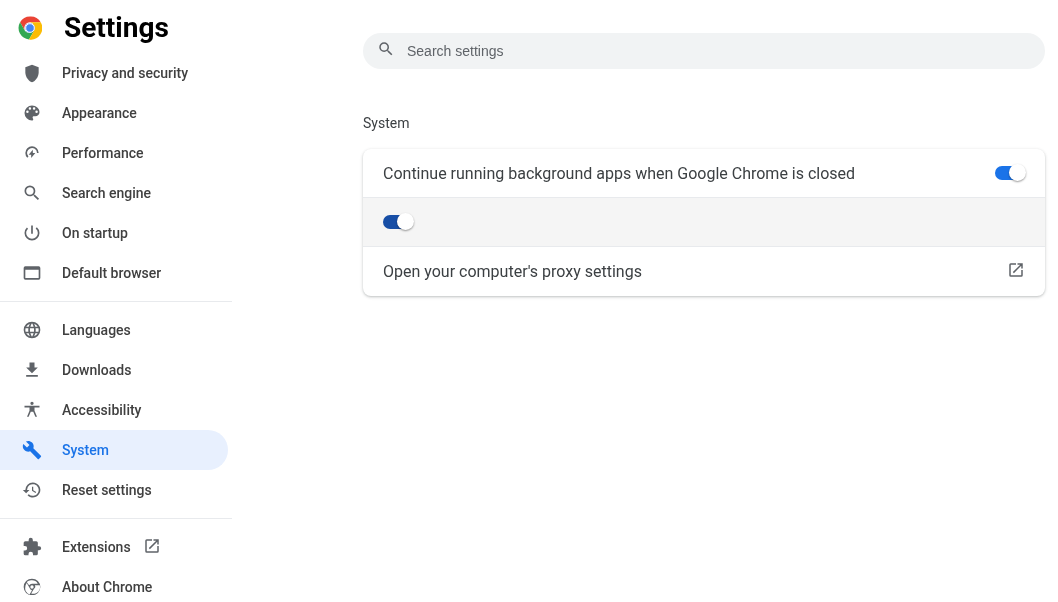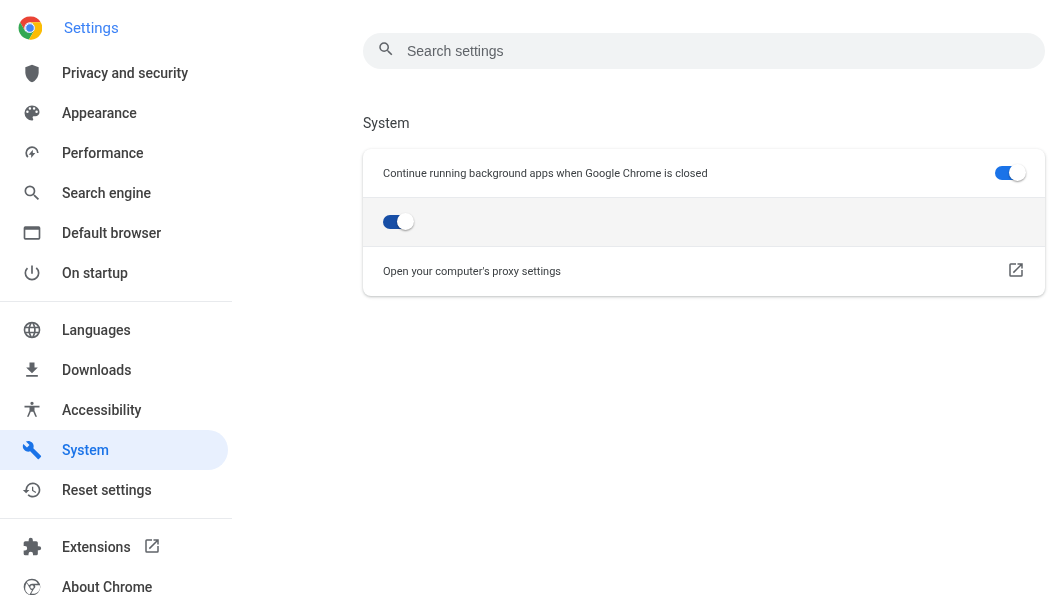--- a/index.html
+++ b/index.html
@@ -21,23 +21,23 @@
       display: flex;
       align-items: center;
       padding-left: 18px;
     }
     .chrome-logo {
       width: 24px;
       height: 24px;
       margin-right: 22px;
     }
     .page-title {
-      font-size: 15px;
-      font-weight: 400;
-      color: #3b82f6;
+      font-size: 28px;
+      font-weight: 700;
+      color: #000000;
     }
     .sidebar {
       position: absolute;
       top: 45px;
       left: 0;
       width: 232px;
       height: 550px;
       overflow-y: auto;
     }
     .sidebar::-webkit-scrollbar { width: 14px; }
@@ -122,21 +122,21 @@
       border-radius: 8px;
       box-shadow: 0 1px 2px rgba(60,64,67,.2), 0 1px 3px 1px rgba(60,64,67,.1);
       overflow: hidden;
     }
     .row {
       display: flex;
       align-items: center;
       justify-content: space-between;
       padding: 0 20px;
       height: 49px;
-      font-size: 11px;
+      font-size: 16px;
       color: #3c4043;
       border-bottom: 1px solid #e8eaed;
       cursor: default;
     }
     .row:last-child { border-bottom: none; }
     .row.clickable { cursor: pointer; }
     .row.hover { background: #f5f5f5; }
     .toggle {
       width: 30px;
       height: 14px;
@@ -207,32 +207,32 @@
       <span class="nav-icon">
           <svg viewBox="0 0 24 24">
             <path d="M15.5 14h-.79l-.28-.27A6.471 6.471 0 0 0 16 9.5 6.5 6.5 0 1 0 9.5 16c1.61 0 3.09-.59 4.23-1.57l.27.28v.79l5 4.99L20.49 19l-4.99-5zm-6 0C7.01 14 5 11.99 5 9.5S7.01 5 9.5 5 14 7.01 14 9.5 11.99 14 9.5 14z"></path>
           </svg>
         </span>
       <span>Search engine</span>
     </div>
     <div class="nav-item">
       <span class="nav-icon">
           <svg viewBox="0 0 24 24">
+            <path d="M13 3h-2v10h2V3zm4.83 2.17-1.42 1.42A6.996 6.996 0 0 1 19 12a7 7 0 1 1-14 0c0-2.05.88-3.9 2.28-5.2L5.87 5.38A8.977 8.977 0 0 0 3 12a9 9 0 1 0 18 0 8.98 8.98 0 0 0-3.17-6.83z"></path>
+          </svg>
+        </span>
+      <span>On startup</span>
+    </div>
+    <div class="nav-item">
+      <span class="nav-icon">
+          <svg viewBox="0 0 24 24">
             <path d="M20 4H4a2 2 0 0 0-2 2v12a2 2 0 0 0 2 2h16a2 2 0 0 0 2-2V6a2 2 0 0 0-2-2zm0 14H4V8h16v10z"></path>
           </svg>
         </span>
       <span>Default browser</span>
-    </div>
-    <div class="nav-item">
-      <span class="nav-icon">
-          <svg viewBox="0 0 24 24">
-            <path d="M13 3h-2v10h2V3zm4.83 2.17-1.42 1.42A6.996 6.996 0 0 1 19 12a7 7 0 1 1-14 0c0-2.05.88-3.9 2.28-5.2L5.87 5.38A8.977 8.977 0 0 0 3 12a9 9 0 1 0 18 0 8.98 8.98 0 0 0-3.17-6.83z"></path>
-          </svg>
-        </span>
-      <span>On startup</span>
     </div>
   </div>
 
   <div class="nav-group">
     <div class="nav-item">
       <span class="nav-icon">
           <svg viewBox="0 0 24 24">
             <path d="M12 2a10 10 0 1 0 0 20 10 10 0 0 0 0-20zm6.93 6h-2.95a15.65 15.65 0 0 0-1.38-3.56A8.03 8.03 0 0 1 18.93 8zM12 4c.83 1.2 1.48 2.53 1.91 4h-3.82c.43-1.47 1.08-2.8 1.91-4zM4.26 14a7.95 7.95 0 0 1 0-4h3.38a16.5 16.5 0 0 0 0 4H4.26zm.82 2h2.95c.32 1.25.78 2.45 1.38 3.56A8.03 8.03 0 0 1 5.08 16zm2.95-8H5.08a8.03 8.03 0 0 1 4.33-3.56A15.65 15.65 0 0 0 8.03 8zM12 20c-.83-1.2-1.48-2.53-1.91-4h3.82c-.43 1.47-1.08 2.8-1.91 4zm2.34-6H9.66a14.71 14.71 0 0 1 0-4h4.68a14.71 14.71 0 0 1 0 4zm.25 5.56c.6-1.11 1.06-2.31 1.38-3.56h2.95a8.03 8.03 0 0 1-4.33 3.56zM16.36 14a16.5 16.5 0 0 0 0-4h3.38a7.95 7.95 0 0 1 0 4h-3.38z"></path>
           </svg>
         </span>

